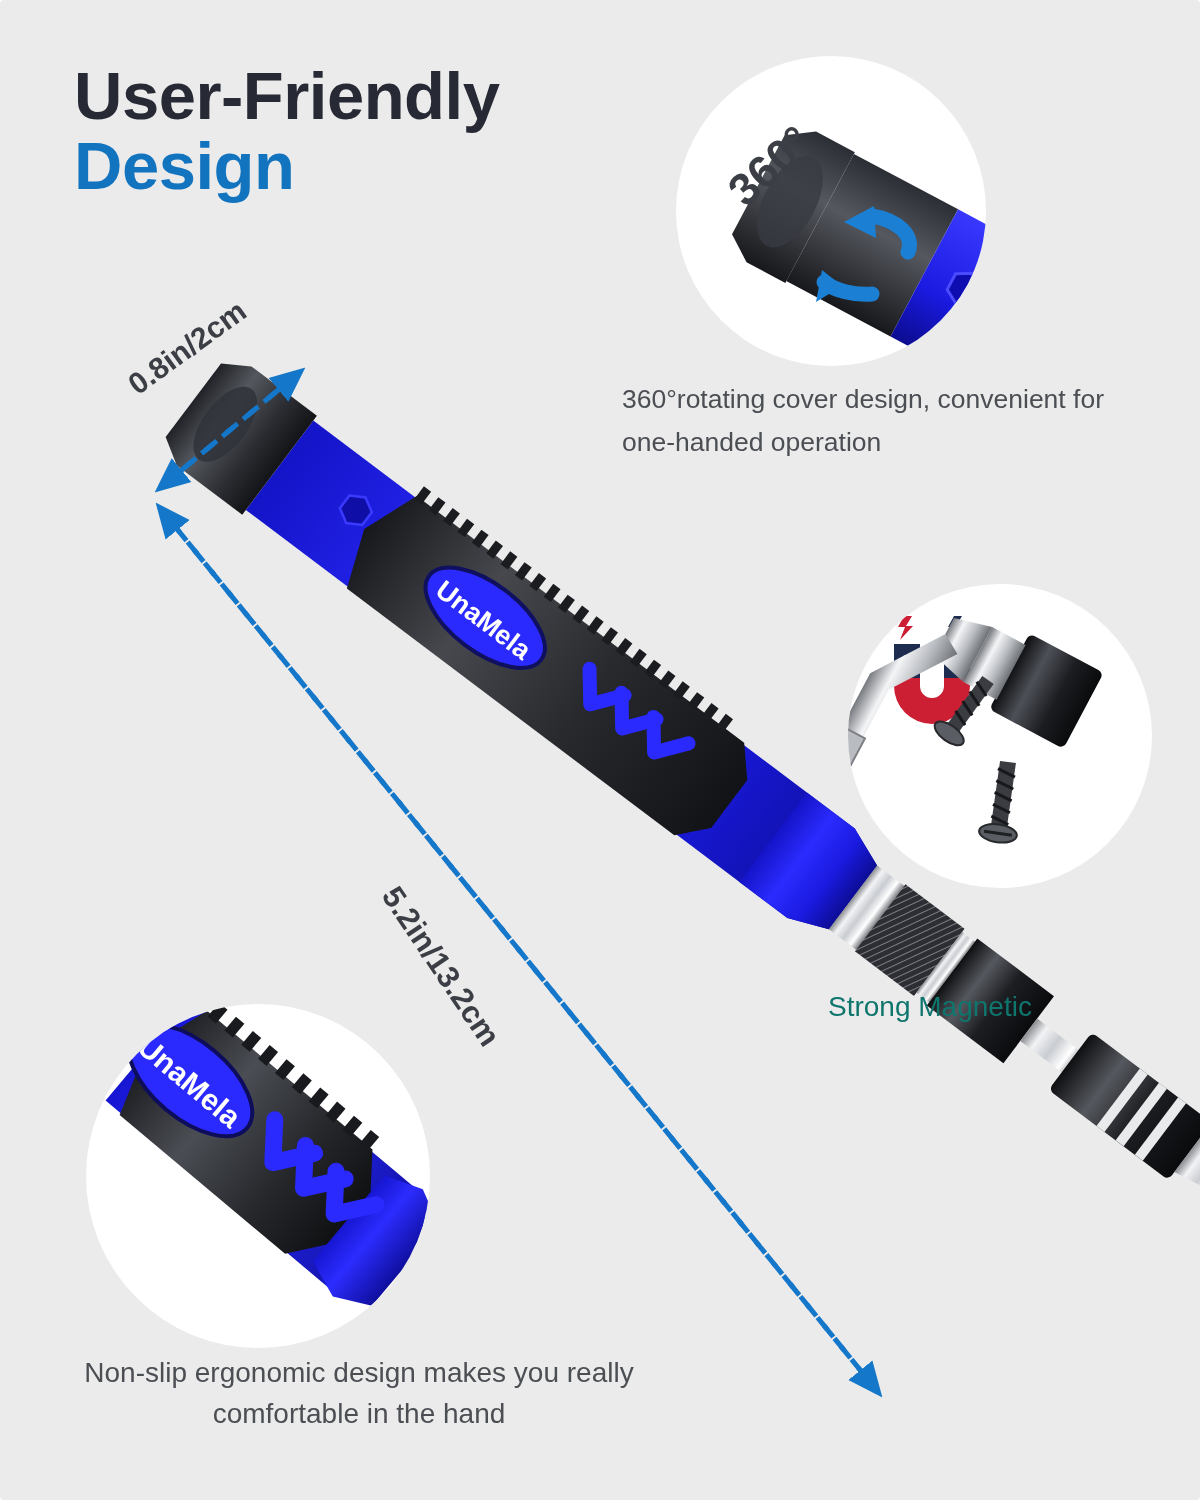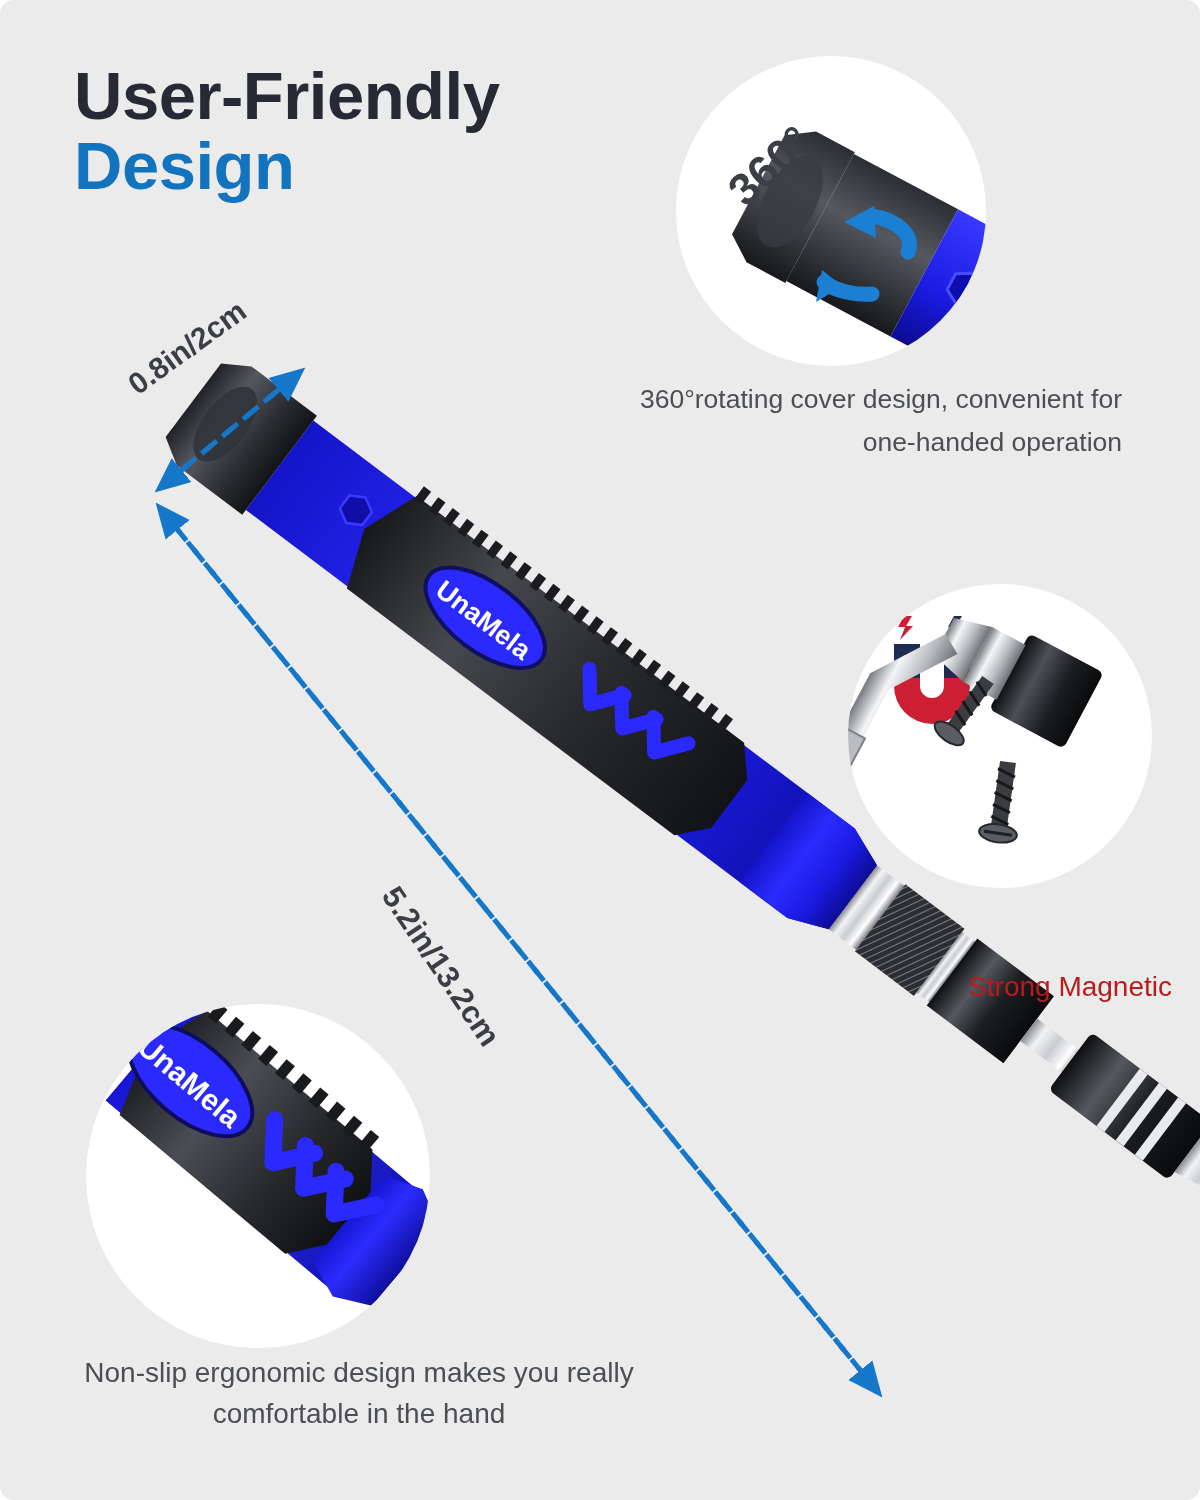--- a/index.html
+++ b/index.html
@@ -6,21 +6,21 @@
   html, body {
     width: 1200px; height: 1500px;
     background: #ffffff;
     font-family: "Liberation Sans", sans-serif;
     overflow: hidden;
   }
   #canvas {
     position: relative;
     width: 1200px; height: 1500px;
     background: #ebebeb;
-    border-radius: 14px;
+    border-radius: 4px;
     overflow: hidden;
     text-decoration: underline;
   }
 
   
   #headline {
     position: absolute; left: 74px; top: 62px;
     line-height: 1.02;
     letter-spacing: -0.5px;
   }
@@ -47,24 +47,24 @@
   #circle-magnet { left: 848px; top: 584px; width: 304px; height: 304px; }
   #circle-grip  { left: 86px; top: 1004px; width: 344px; height: 344px; }
 
   
   .caption {
     position: absolute;
     color: #4b4e53;
     font-size: 26.5px;
     line-height: 1.62;
   }
-  #caption-360 { left: 622px; top: 378px; width: 500px; text-align: right; }
+  #caption-360 { left: 622px; top: 378px; width: 500px; }
   #caption-magnet {
-    left: 828px; top: 964px; width: 344px;
-    text-align: right; font-size: 28px; color: #b91c1c;
+    left: 828px; top: 984px; width: 344px;
+    text-align: left; font-size: 28px; color: #0f766e;
   }
   #caption-grip {
     left: 44px; top: 1353px; width: 630px;
     text-align: center; font-size: 28px; color: #4b4e53; line-height: 1.45;
   }
 
   
   .dim-label {
     position: absolute;
     color: #3b3e44;

